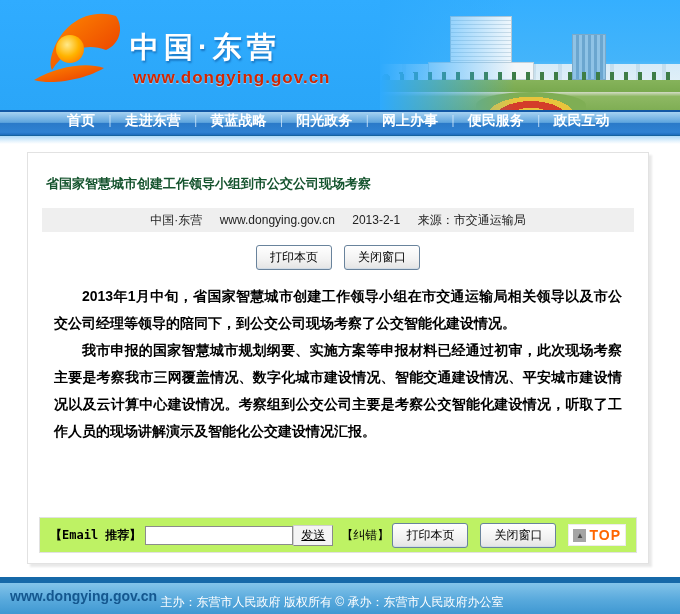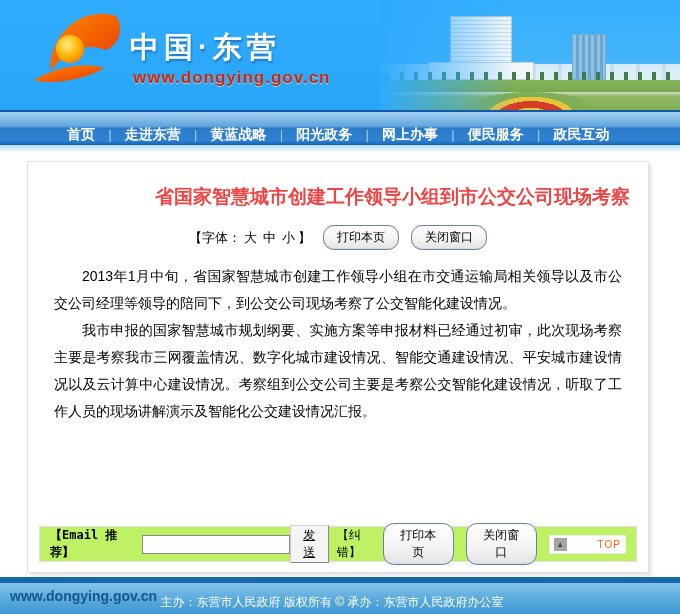--- a/index.html
+++ b/index.html
@@ -47,73 +47,73 @@
     background:linear-gradient(180deg,#86b35b 0%,#79a94e 40%,#cfd9c0 41%,#8eb863 55%,#7fae54 100%); }
   .city .flowers { position:absolute; left:96px; top:92px; width:110px; height:26px;
     border-radius:50% 50% 0 0;
     background:radial-gradient(ellipse at center bottom,#e8c43c 0 28%,#d43c2a 28% 46%,#e8c43c 46% 58%,#7fae54 58%);
   }
   .city .fade { position:absolute; inset:0;
     background:linear-gradient(90deg,#2EAAFD 0%,rgba(46,170,253,0) 45%); }
 
   
   .nav {
-    height:35px; display:flex; align-items:flex-end; padding-left:58px;
+    height:26px; display:flex; align-items:flex-start; padding-left:58px;
     border-top:2px solid #1258A6;
     background:linear-gradient(180deg,#A6D2F2 0%,#5FA5DE 45%,#2B7AC9 50%,#2F82D3 88%,#1E6DBE 100%);
     border-bottom:1px solid #16639F;
   }
   .nav-item { color:#ffffff; font-size:14px; font-weight:bold; margin:0 9px; cursor:pointer; white-space:nowrap; }
   .nav-sep { color:#d3e9fb; font-size:12px; }
 
   .subband { height:8px; background:linear-gradient(180deg,#AEDAF8 0%,#E9F5FD 70%,#ffffff 100%); }
 
   
   .main { height:429px; background:#ffffff; }
   .panel {
     width:622px; height:412px; margin:8px 0 0 27px; position:relative;
     background:#ffffff; border:1px solid #e2e2e2;
     box-shadow:3px 3px 2px rgba(0,0,0,.09);
   }
-  .article-title { text-align:right; font-size:19px; font-weight:bold; color:#ef4444; margin:22px 18px 15px; }
+  .article-title { text-align:left; font-size:13px; font-weight:bold; color:#14532d; margin:22px 18px 15px; }
   .meta-bar {
     margin:0 14px; height:24px; line-height:24px; background:#EFEFEF;
     text-align:center; font-size:12px; color:#222; white-space:nowrap;
   }
   .meta-bar span { margin:0 7px; }
   .controls { margin-top:13px; display:flex; justify-content:center; align-items:center; gap:12px; font-size:13px; color:#000; }
   .font-sizes span.size { margin:0 3px; cursor:pointer; }
   .btn {
     font-family:inherit; font-size:12px; color:#000; cursor:pointer;
-    padding:3px 13px; border:1px solid #69839c; border-radius:11px;
+    padding:3px 13px; border:1px solid #69839c; border-radius:3px;
     background:linear-gradient(180deg,#ffffff 0%,#f2f2f2 60%,#e4e4e4 100%);
     box-shadow:inset 0 -1px 0 #d2dce6;
   }
-  .body-text { margin:13px 26px 0; font-size:14px; line-height:27px; color:#000; text-align:justify; }
+  .body-text { margin:13px 26px 0; font-size:14px; line-height:27px; color:#000; text-align:justify;font-weight:bold; }
   .body-text p { margin:0; text-indent:2em; }
 
   
   .action-bar {
     position:absolute; left:11px; right:11px; bottom:10px; height:36px;
     border:1px solid #e1e1e1; background:#bef264;
     display:flex; align-items:center; padding:11px 10px; font-size:12px; color:#000;
   }
   .email-label { font-weight:bold; font-family:"DejaVu Sans Mono","Liberation Mono",monospace; font-size:12px; }
   .email-input { width:148px; height:19px; border:1px solid #8c8c8c; background:#fff; margin-left:4px; font-size:12px; padding:0 3px; }
   .send-btn {
     font-family:inherit; font-size:12px; margin-left:0; cursor:pointer;
     padding:1px 7px; background:#f4f4f4; color:#000;
     border:1px solid #8a8a8a; border-top-color:#cfcfcf; border-left-color:#cfcfcf;
     text-decoration:underline;
   }
   .feedback-label { margin-left:8px; font-weight:normal; }
   .action-right { margin-left:auto; display:flex; align-items:center; gap:12px; }
   .top-badge { display:flex; align-items:center; gap:3px; background:#ffffff; border:1px solid #ececec; padding:2px 4px; cursor:pointer; }
   .top-arrow-box { width:13px; height:13px; background:#a5a5a5; color:#4a4a4a; font-size:8px; line-height:13px; text-align:center; }
-  .top-text { color:#ff6600; font-weight:normal; font-size:10px; letter-spacing:1px;margin-left:28px; }
+  .top-text { color:#ff6600; font-weight:bold; font-size:14px; letter-spacing:1px; }
 
   
   .footer { position:absolute; left:0; bottom:0; width:680px; }
   .footer-stripe { height:6px; background:#1668A8; }
   .footer-body { height:31px; position:relative;
     background:linear-gradient(180deg,#83C4EA 0%,#58A9DC 55%,#3F98D2 100%); }
   .footer-url { position:absolute; left:10px; top:5px; color:#14578F; font-size:14px; font-weight:bold; }
   .footer-copy { position:absolute; left:0; right:16px; bottom:3px; text-align:center; color:#ffffff; font-size:12px; }
 </style>
 </head>
@@ -169,25 +169,28 @@
   <span class="nav-sep">｜</span>
   <span class="nav-item">政民互动</span>
 </div>
 <div class="subband"></div>
 
 <div class="main">
   <div class="panel">
 
     <div class="article-title">省国家智慧城市创建工作领导小组到市公交公司现场考察</div>
 
+    <div class="meta-bar">
+      <span>中国·东营</span>
+      <span>www.dongying.gov.cn</span>
+      <span>2013-2-1</span>
+      <span>来源：市交通运输局</span>
+    </div>
 
     <div class="controls">
-      <span class="font-sizes">
-        <span>【字体：</span><span class="size">大</span><span class="size">中</span><span class="size">小</span><span>】</span>
-      </span>
       <button class="btn">打印本页</button>
       <button class="btn">关闭窗口</button>
     </div>
 
     <div class="body-text">
       <p>2013年1月中旬，省国家智慧城市创建工作领导小组在市交通运输局相关领导以及市公交公司经理等领导的陪同下，到公交公司现场考察了公交智能化建设情况。</p>
       <p>我市申报的国家智慧城市规划纲要、实施方案等申报材料已经通过初审，此次现场考察主要是考察我市三网覆盖情况、数字化城市建设情况、智能交通建设情况、平安城市建设情况以及云计算中心建设情况。考察组到公交公司主要是考察公交智能化建设情况，听取了工作人员的现场讲解演示及智能化公交建设情况汇报。</p>
     </div>
 
     <div class="action-bar">

